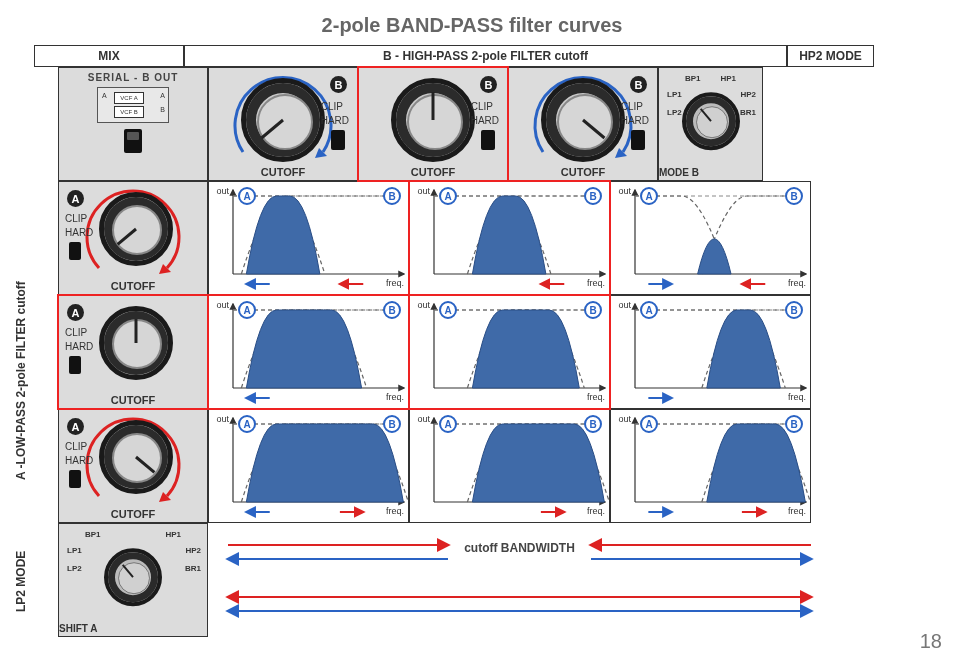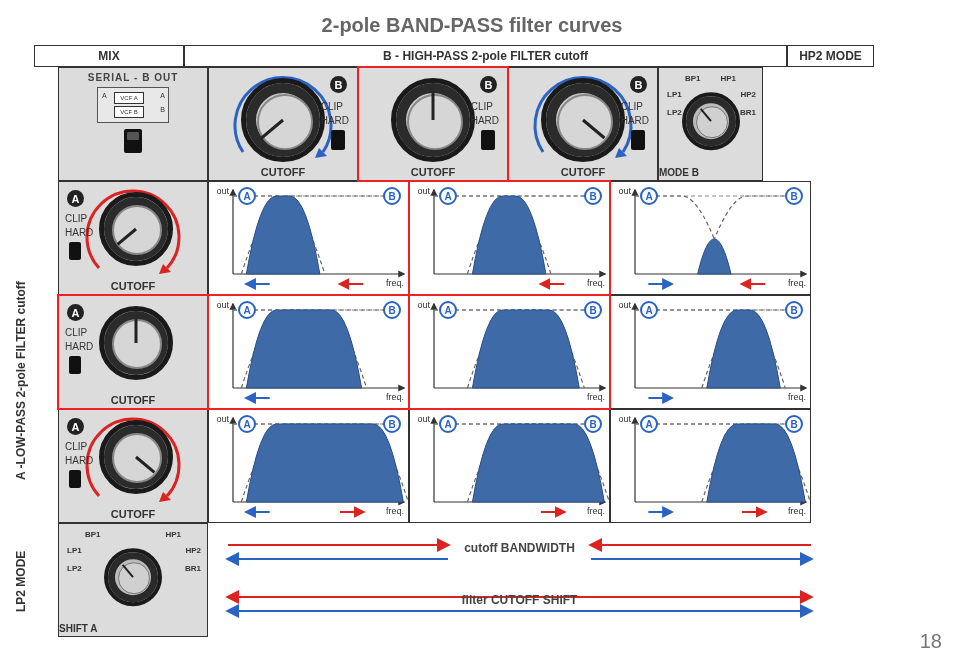--- a/index.html
+++ b/index.html
@@ -458,17 +458,16 @@
 
           <line x1="10" y1="22" x2="230" y2="22" stroke="#d22" stroke-width="2" marker-end="url(#arR)"></line>
           <line x1="593" y1="22" x2="373" y2="22" stroke="#d22" stroke-width="2" marker-end="url(#arR)"></line>
           <line x1="230" y1="36" x2="10" y2="36" stroke="#2a63c4" stroke-width="2" marker-end="url(#arB)"></line>
           <line x1="373" y1="36" x2="593" y2="36" stroke="#2a63c4" stroke-width="2" marker-end="url(#arB)"></line>
 
           <line x1="10" y1="74" x2="593" y2="74" stroke="#d22" stroke-width="2" marker-start="url(#arRrev)" marker-end="url(#arR)"></line>
           <line x1="10" y1="88" x2="593" y2="88" stroke="#2a63c4" stroke-width="2" marker-start="url(#arBrev)" marker-end="url(#arB)"></line>
         </svg>
         <div class="botlabel" style="position:absolute;left:0;right:0;top:18px">cutoff BANDWIDTH</div>
-        <div class="botlabel" style="position:absolute;left:0;right:0;top:70px">filter CUTOFF SHIFT</div>
       </div>
     </div>
   </div>
 </div>
 
 </body></html>

